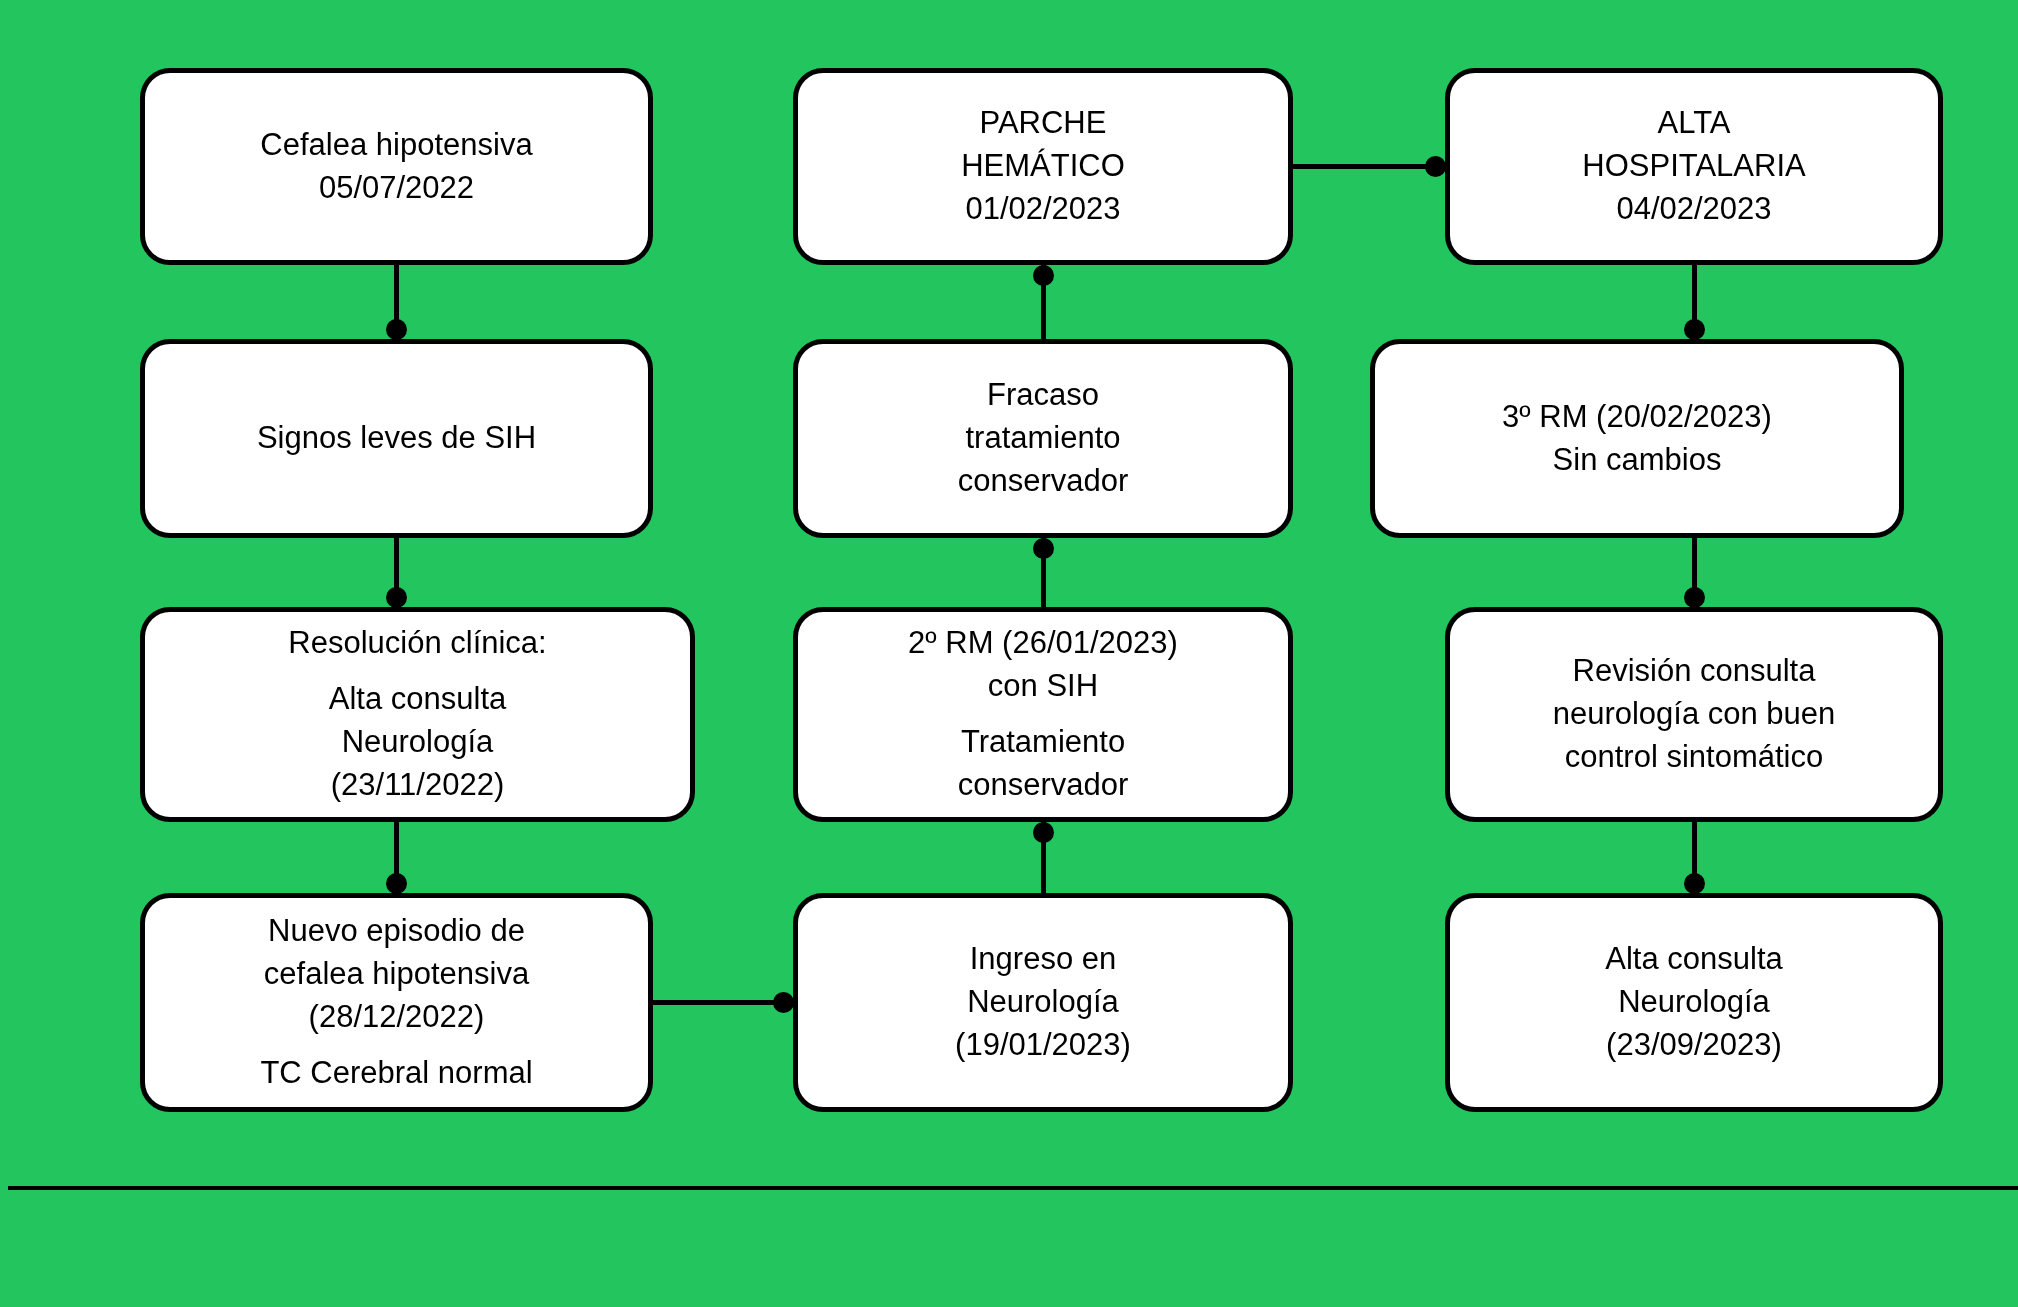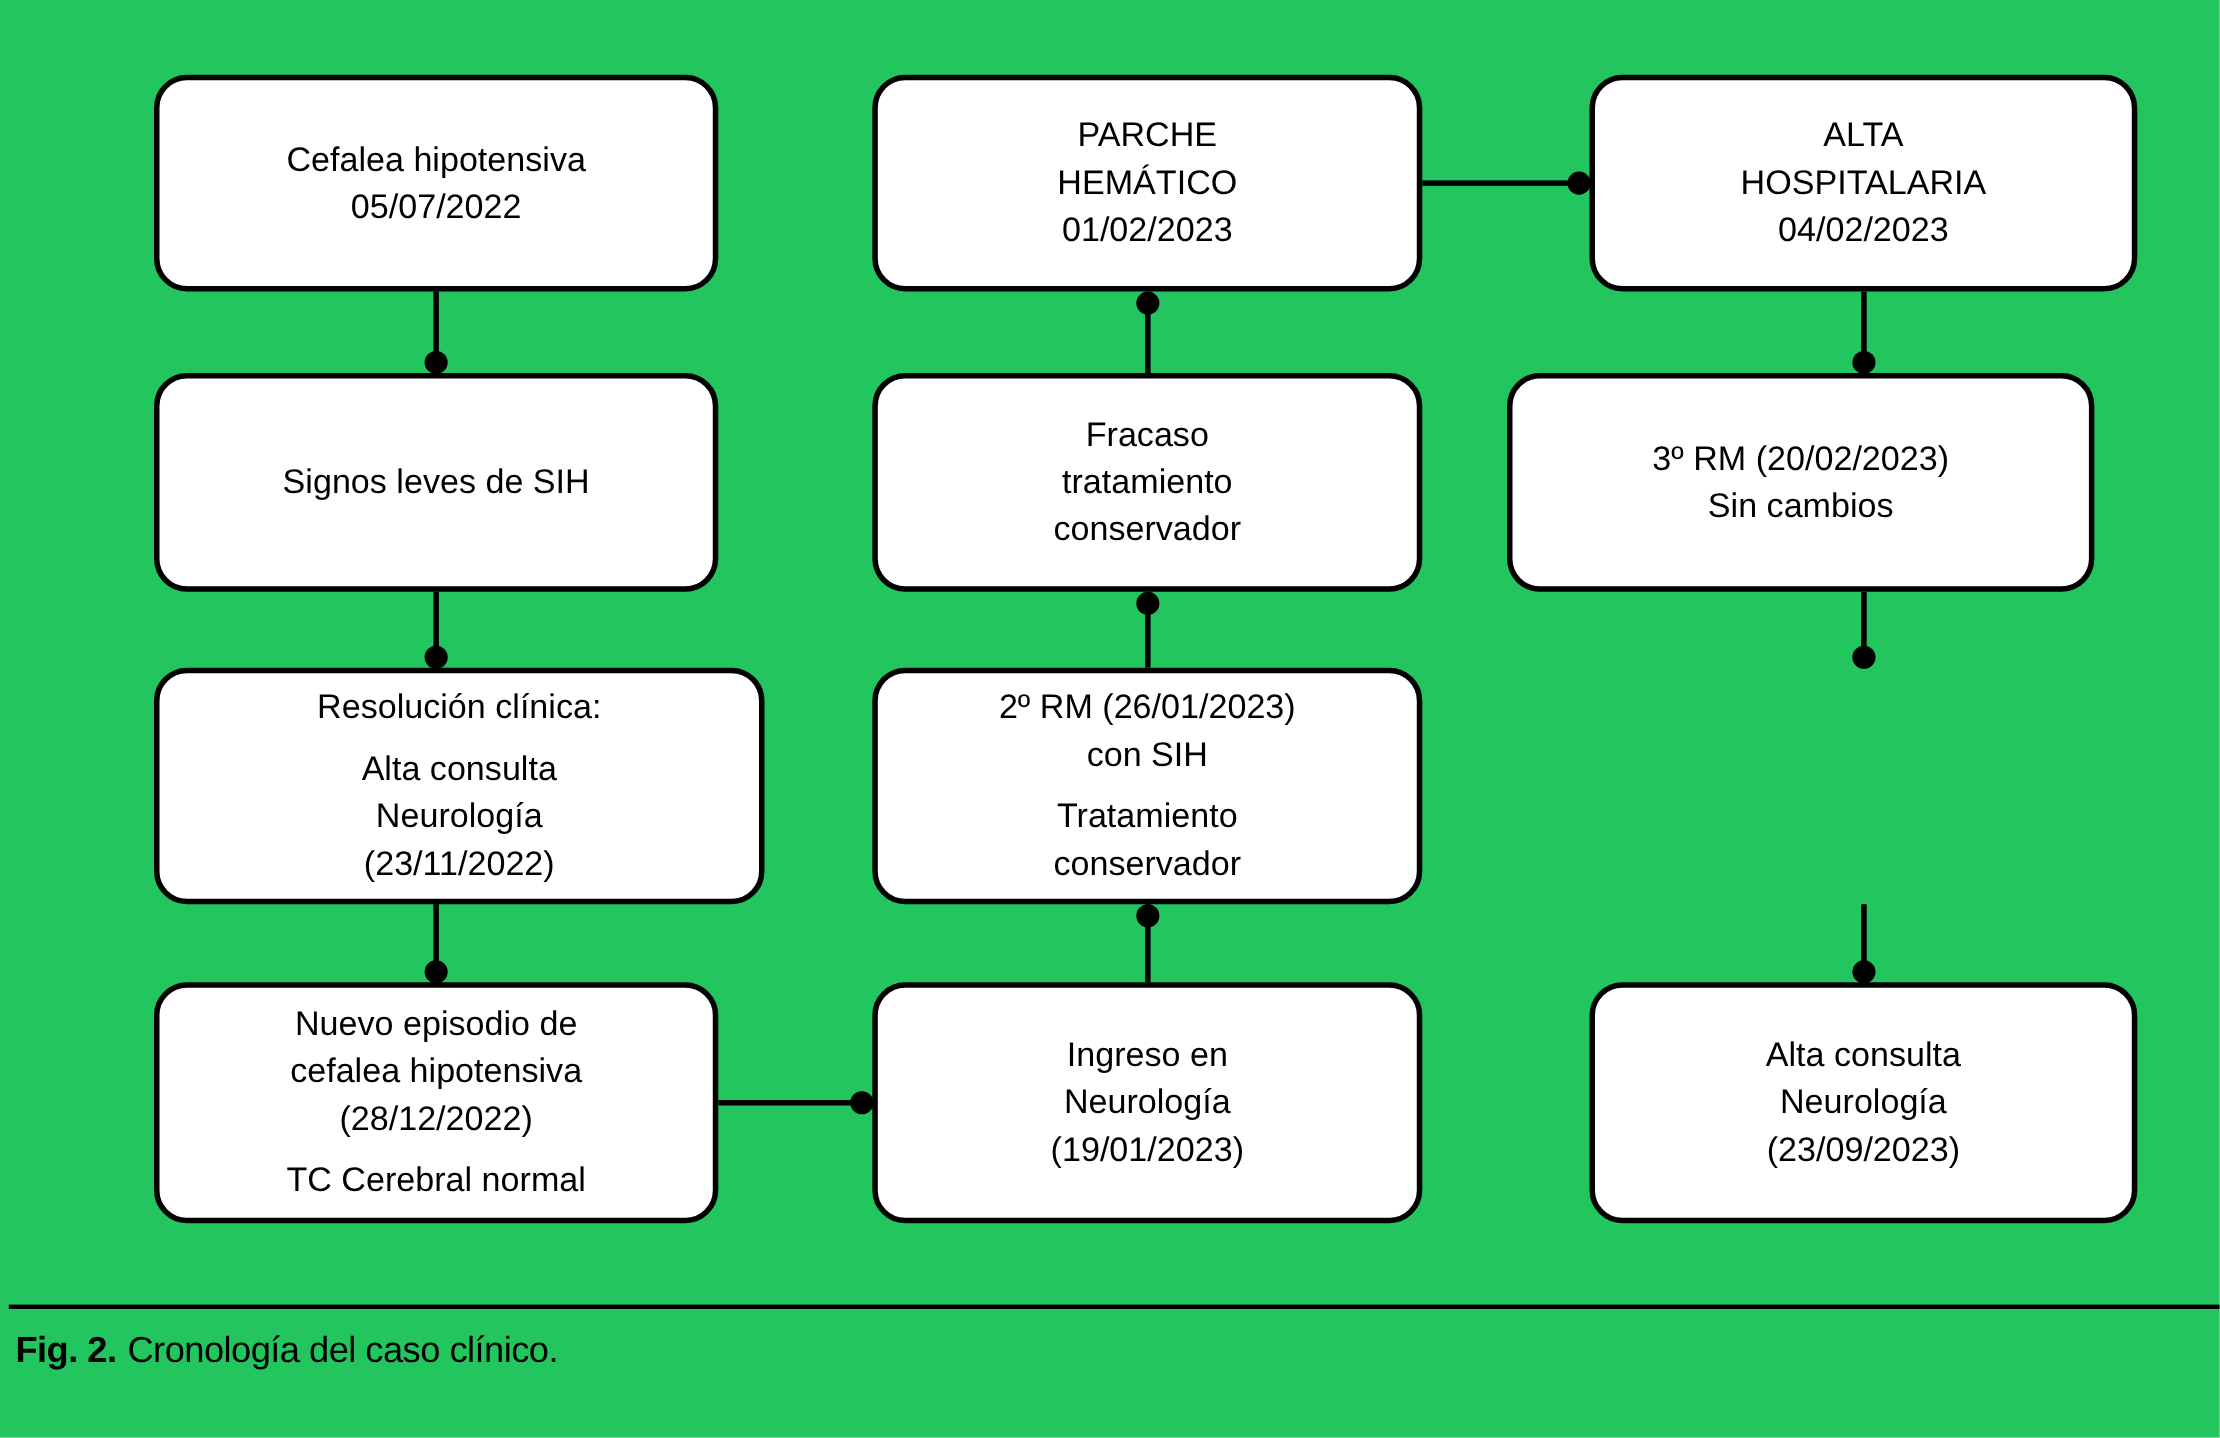--- a/index.html
+++ b/index.html
@@ -124,20 +124,27 @@
           <div class="line">HOSPITALARIA</div>
           <div class="line">04/02/2023</div>
         </div>
       </div>
       <div class="box" style="left: 1370px; top: 339px; width: 534px; height: 199px;">
         <div class="para">
           <div class="line">3º RM (20/02/2023)</div>
           <div class="line">Sin cambios</div>
         </div>
       </div>
+      <div class="box" style="left: 1445px; top: 607px; width: 498px; height: 215px;">
+        <div class="para">
+          <div class="line">Revisión consulta</div>
+          <div class="line">neurología con buen</div>
+          <div class="line">control sintomático</div>
+        </div>
+      </div>
       <div class="box" style="left: 1445px; top: 893px; width: 498px; height: 219px;">
         <div class="para">
           <div class="line">Alta consulta</div>
           <div class="line">Neurología</div>
           <div class="line">(23/09/2023)</div>
         </div>
       </div>
       <div class="edge-line" style="left: 394px; top: 265px; width: 5px; height: 74px;"></div>
       <div class="edge-dot" style="left: 386px; top: 318.5px; width: 21px; height: 21px;"></div>
       <div class="edge-line" style="left: 394px; top: 538px; width: 5px; height: 69px;"></div>
@@ -155,16 +162,13 @@
       <div class="edge-line" style="left: 1293px; top: 164px; width: 152px; height: 5px;"></div>
       <div class="edge-dot" style="left: 1424.5px; top: 156px; width: 21px; height: 21px;"></div>
       <div class="edge-line" style="left: 1691.5px; top: 265px; width: 5px; height: 74px;"></div>
       <div class="edge-dot" style="left: 1683.5px; top: 318.5px; width: 21px; height: 21px;"></div>
       <div class="edge-line" style="left: 1691.5px; top: 538px; width: 5px; height: 69px;"></div>
       <div class="edge-dot" style="left: 1683.5px; top: 586.5px; width: 21px; height: 21px;"></div>
       <div class="edge-line" style="left: 1691.5px; top: 822px; width: 5px; height: 71px;"></div>
       <div class="edge-dot" style="left: 1683.5px; top: 872.5px; width: 21px; height: 21px;"></div>
     </div>
   <div class="caption-rule"></div>
-  <div class="caption">
-    <span class="cap-label">Fig. 2.</span><span>Cronología del caso clínico.</span>
-  </div>
 </div>
 
 </body></html>

